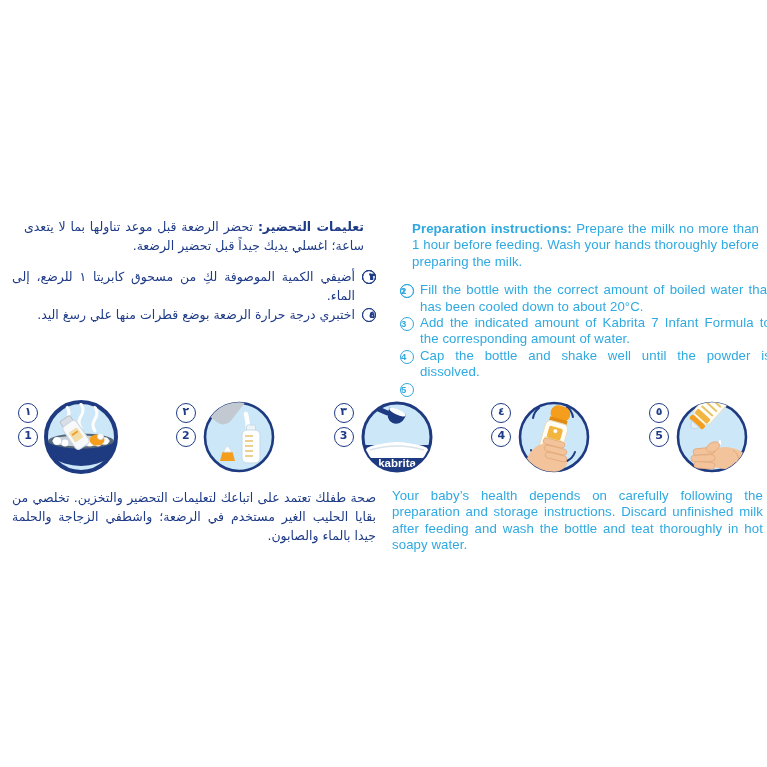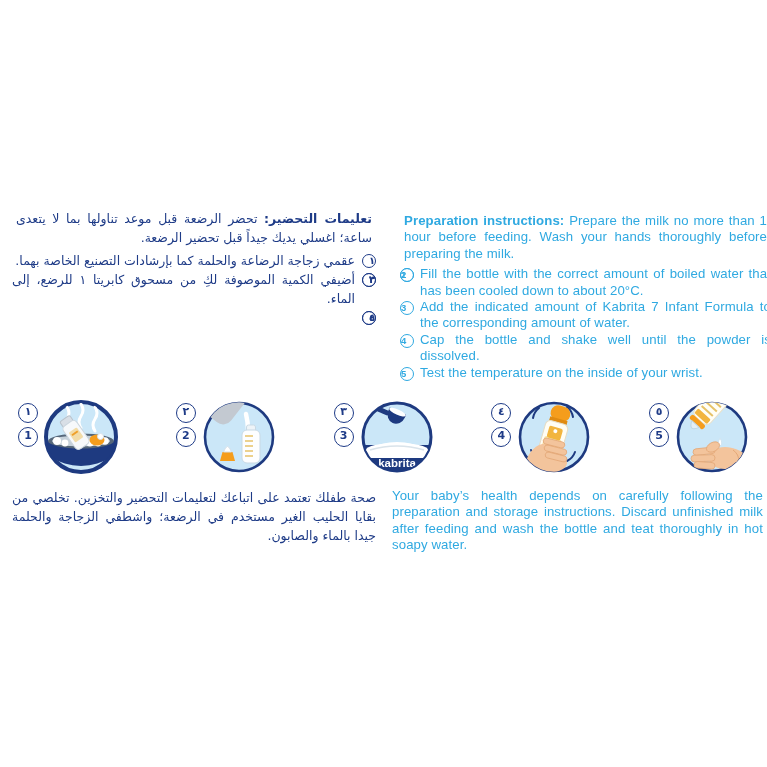--- a/index.html
+++ b/index.html
@@ -14,21 +14,21 @@
     direction:rtl;color:#1e3b87;
     font-family:"DejaVu Sans", sans-serif;
     font-size:12.5px;line-height:19px;
   }
   .col.en{
     left:400px;top:209px;width:371px;
     color:#2fa9e1;
     font-size:13.2px;line-height:16.4px;
     letter-spacing:.1px;
   }
-  .intro{margin:4px;text-align:justify;}
+  .intro{margin:12px;text-align:justify;}
   .col.ar .intro{text-align-last:right;}
   .col.en .intro{text-align-last:left;}
   .intro strong{font-weight:bold;}
   ol.steps{list-style:none;margin:1px 0 0 0;padding:0;}
   ol.steps li{position:relative;text-align:justify;}
   .col.en ol.steps li{padding-left:20px;text-align-last:left;}
   .col.ar ol.steps li{padding-right:21px;text-align-last:right;}
   .num-badge{
     position:absolute;top:2px;box-sizing:border-box;
     width:14px;height:14px;border-radius:50%;
@@ -64,36 +64,36 @@
   }
 </style>
 </head>
 <body>
 
 <div class="page">
 
   <section class="col ar">
     <p class="intro"><strong>تعليمات التحضير:</strong> <span>تحضر الرضعة قبل موعد تناولها بما لا يتعدى ساعة؛ اغسلي يديك جيداً قبل تحضير الرضعة.</span></p>
     <ol class="steps">
-      <li><span class="num-badge">١</span><span>عقمي زجاجة الرضاعة والحلمة كما بإرشادات التصنيع الخاصة بهما.</span></li>
+      <li><span class="num-badge">١</span></li>
       <li><span class="num-badge">٢</span></li>
       <li><span class="num-badge">٣</span><span>أضيفي الكمية الموصوفة لكِ من مسحوق كابريتا ١ للرضع، إلى الماء.</span></li>
       <li><span class="num-badge">٤</span></li>
-      <li><span class="num-badge">٥</span></li>
+      <li><span class="num-badge">٥</span><span>اختبري درجة حرارة الرضعة بوضع قطرات منها علي رسغ اليد.</span></li>
     </ol>
   </section>
 
   <section class="col en">
     <p class="intro"><strong>Preparation instructions:</strong> <span>Prepare the milk no more than 1 hour before feeding. Wash your hands thoroughly before preparing the milk.</span></p>
     <ol class="steps">
       <li><span class="num-badge">1</span></li>
       <li><span class="num-badge">2</span><span>Fill the bottle with the correct amount of boiled water that has been cooled down to about 20°C.</span></li>
       <li><span class="num-badge">3</span><span>Add the indicated amount of Kabrita 7 Infant Formula to the corresponding amount of water.</span></li>
       <li><span class="num-badge">4</span><span>Cap the bottle and shake well until the powder is dissolved.</span></li>
-      <li><span class="num-badge">5</span><span>Test the temperature on the inside of your wrist.</span></li>
+      <li><span class="num-badge">5</span></li>
     </ol>
   </section>
 
   <div class="icons-row">
 
     <div class="step-group">
       <div class="nums">
         <span class="icon-badge">١</span>
         <span class="icon-badge">1</span>
       </div>

